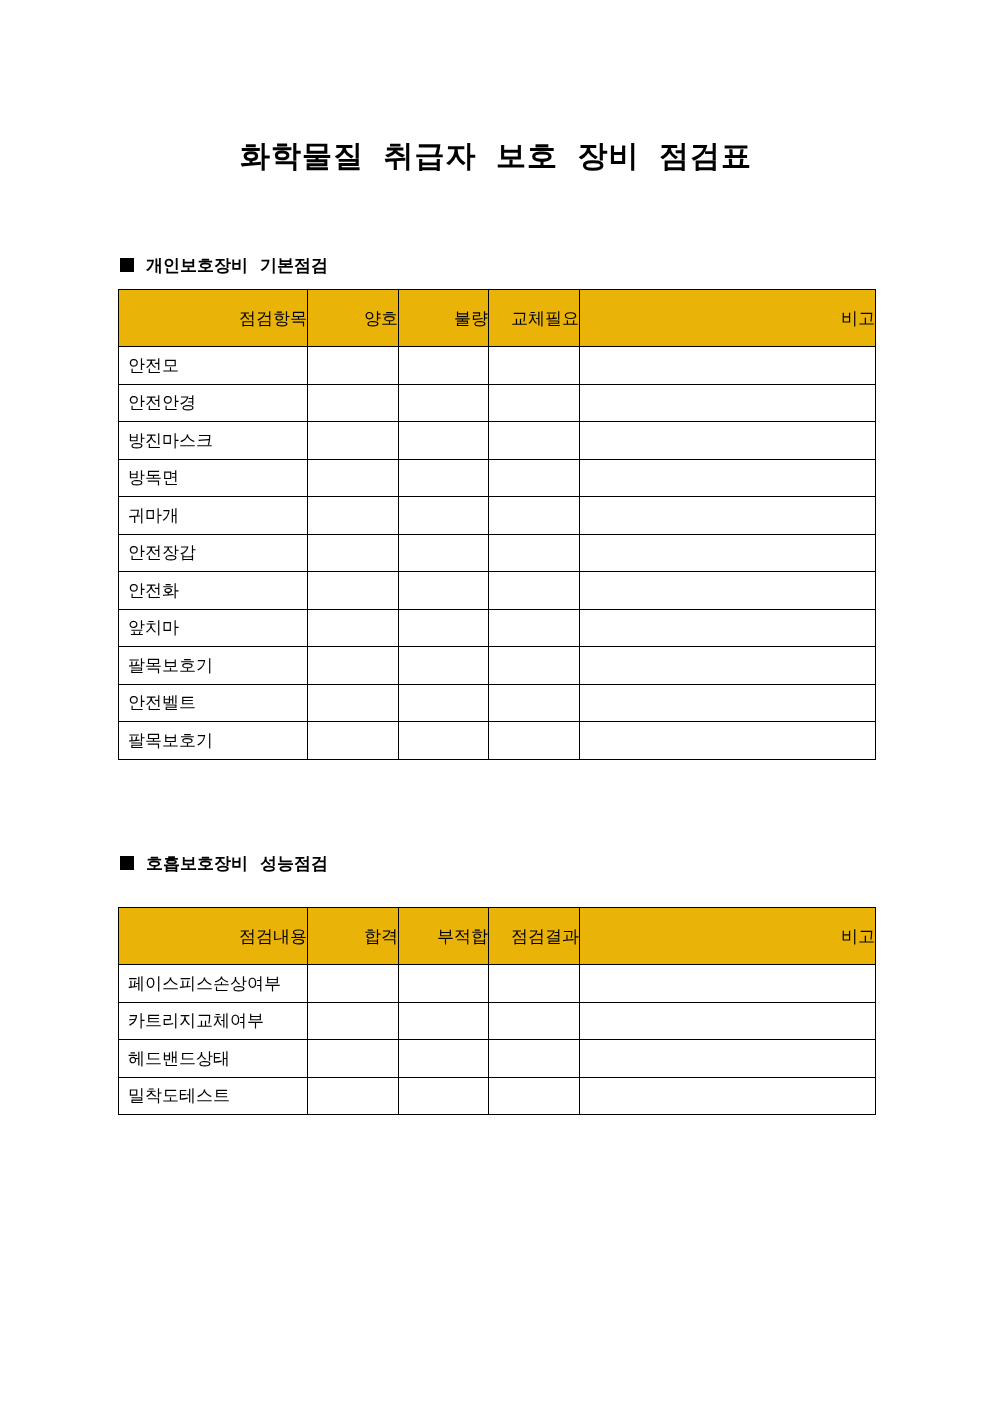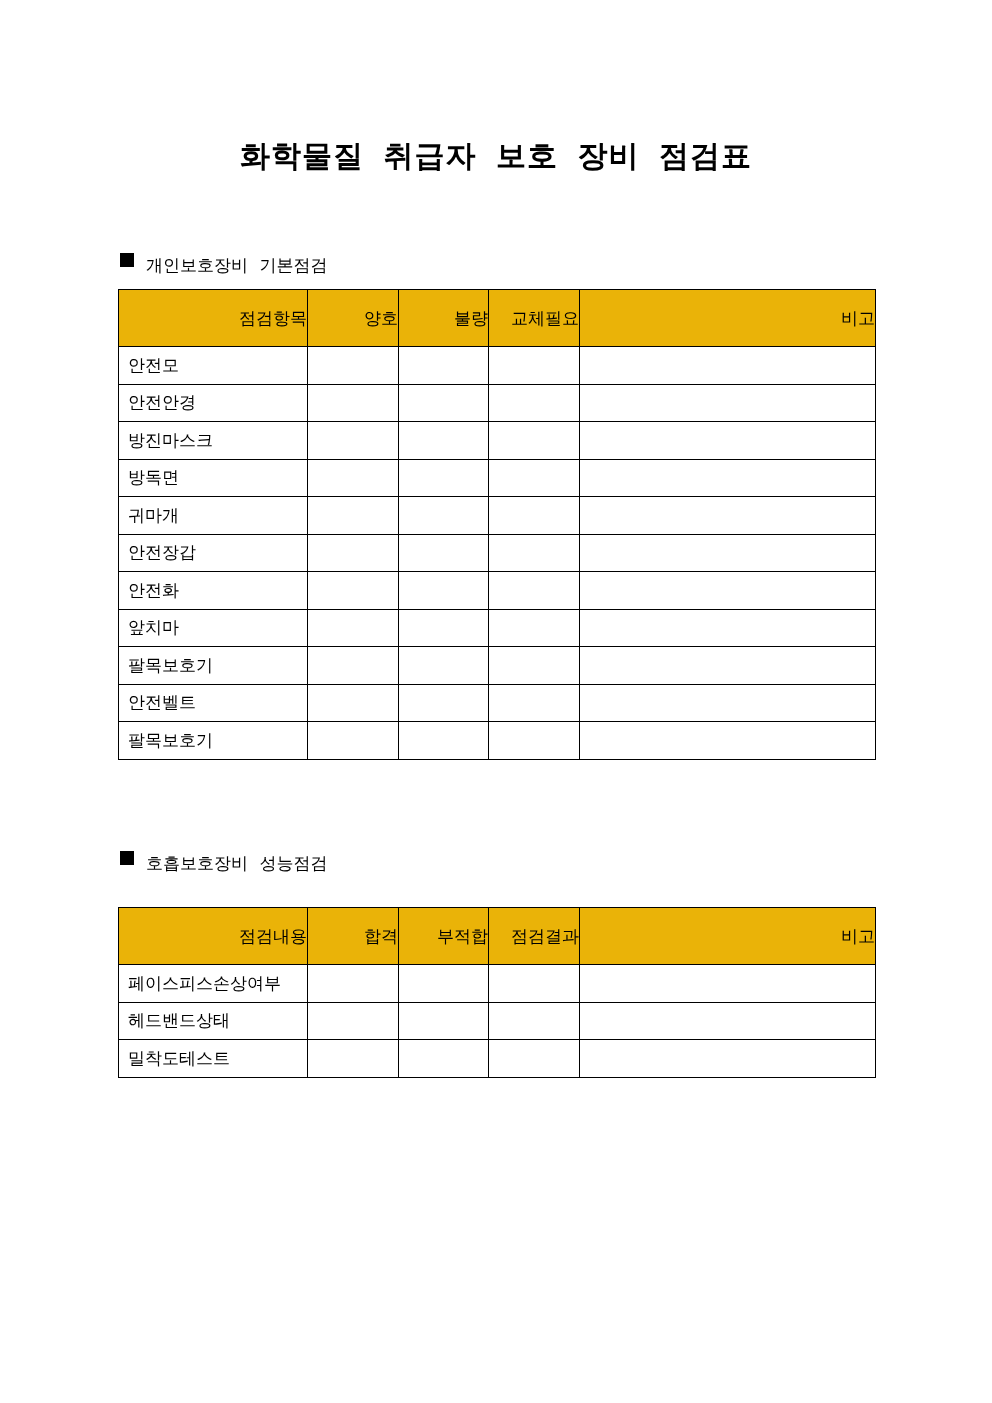--- a/index.html
+++ b/index.html
@@ -23,23 +23,24 @@
       font-size: 30px;
       font-weight: bold;
       letter-spacing: 1px;
       word-spacing: 8px;
       line-height: 44px;
     }
     .section-heading {
       position: absolute;
       left: 118px;
       font-size: 17px;
-      font-weight: normal;
+      font-weight: bold;
       line-height: 24px;
       display: flex;
+      align-items: center;
     }
     .section-heading .bullet {
       display: inline-block;
       width: 14px;
       height: 14px;
       background: #000;
       margin-right: 12px;
       margin-left: 2px;
     }
     .section-heading .text {
@@ -216,20 +217,27 @@
   </thead>
   <tbody id="tbody-1">
       <tr>
         <td class="item">페이스피스손상여부</td>
         <td></td>
         <td></td>
         <td></td>
         <td></td>
       </tr>
       <tr>
+        <td class="item">카트리지교체여부</td>
+        <td></td>
+        <td></td>
+        <td></td>
+        <td></td>
+      </tr>
+      <tr>
         <td class="item">헤드밴드상태</td>
         <td></td>
         <td></td>
         <td></td>
         <td></td>
       </tr>
       <tr>
         <td class="item">밀착도테스트</td>
         <td></td>
         <td></td>

